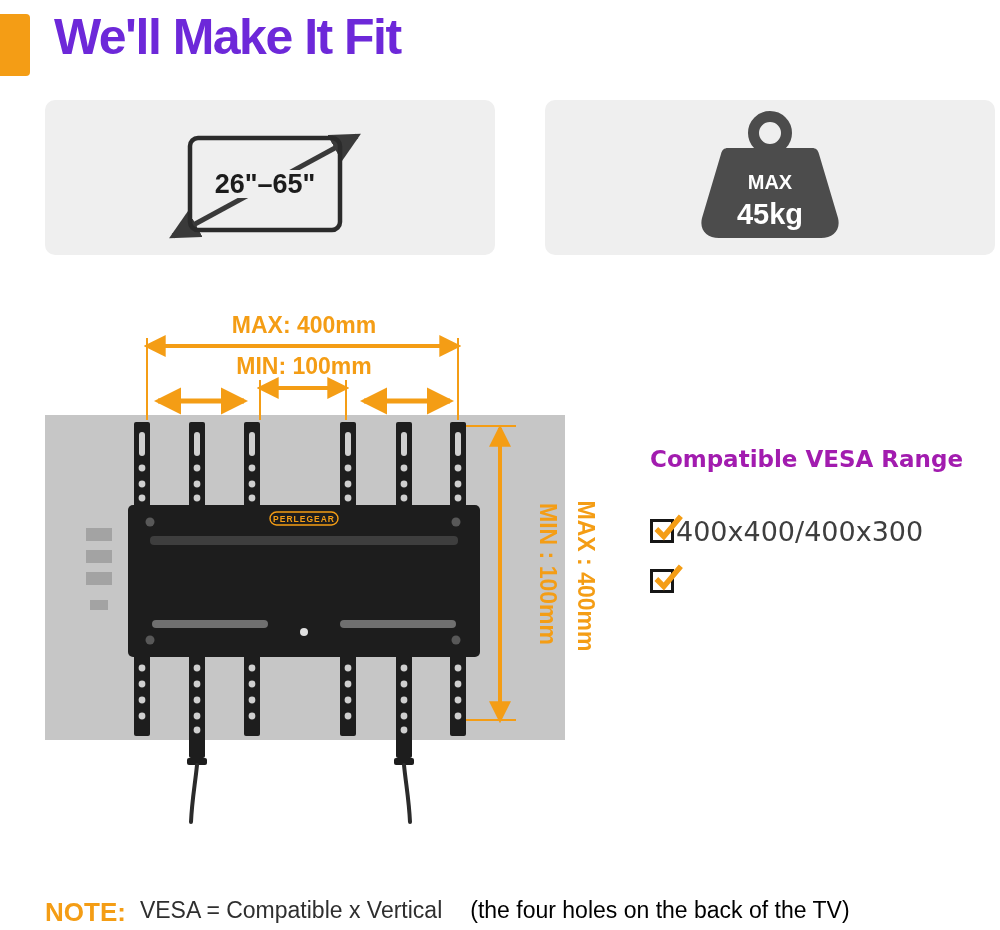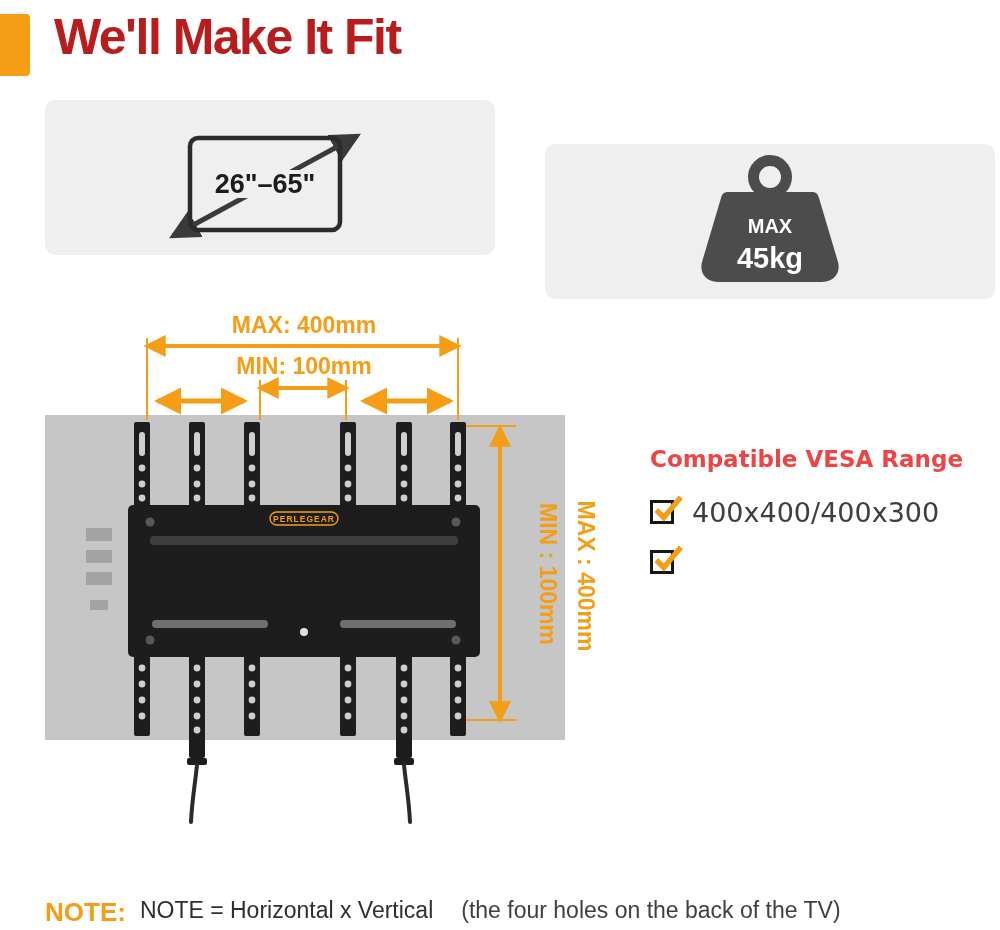--- a/index.html
+++ b/index.html
@@ -14,31 +14,31 @@
 
   
   .accent-tab {
     left:0; top:14px; width:30px; height:62px;
     background:#F49D15;
     border-radius:0 4px 4px 0;
   }
   .title {
     left:54px; top:8px;
     font-size:50px; font-weight:bold; letter-spacing:-1.5px;
-    color:#b91c1c;
+    color:#6d28d9;
     font-family:"Liberation Sans", sans-serif;
   }
 
   
   .panel {
     top:100px; width:450px; height:155px;
     background:#EFEFEF; border-radius:10px;
   }
   .panel-size { left:45px; }
-  .panel-weight { left:545px;margin-top:44px; }
+  .panel-weight { left:545px; }
   .panel svg { position:absolute; left:0; top:0; }
   .size-label-box {
     left:145px; top:38px; width:150px; height:92px;
     display:flex; align-items:center; justify-content:center;
   }
   .size-label-box span {
     font-size:27px; font-weight:bold; color:#1c1c1c;
     background:#EFEFEF; padding:0 3px; line-height:1.05;
   }
 
@@ -53,26 +53,26 @@
   }
   .weight-text {
     font-family:"Liberation Sans", sans-serif;
     font-weight:bold; fill:#ffffff;
   }
 
   
   .vesa { left:650px; top:446px; width:345px; }
   .vesa h2 {
     font-family:"DejaVu Sans", sans-serif;
-    font-size:23px; font-weight:bold; color:#ef4444;
-    margin-bottom:15px;
+    font-size:23px; font-weight:bold; color:#a21caf;
+    margin-bottom:34px;
   }
   .vesa ul { list-style:none; }
   .vesa li {
-    height:50px; display:flex; align-items:center; gap:18px;
+    height:50px; display:flex; align-items:center; gap:2px;
   }
   .vesa li .item-text {
     font-family:"DejaVu Sans", sans-serif;
     font-size:27px; color:#3e3e3e; white-space:nowrap;
   }
   .checkbox {
     width:24px; height:24px; flex:0 0 auto;
     border:3.5px solid #161616; background:#ffffff;
     position:relative;
   }
@@ -84,21 +84,21 @@
 
   
   .note {
     left:45px; top:897px; width:950px;
     display:flex; align-items:flex-start; white-space:nowrap;
   }
   .note-label {
     font-size:26px; font-weight:bold; color:#F49D15; margin-right:14px;
   }
   .note-def { font-size:23px; color:#2f2f2f; margin-right:28px; }
-  .note-hint { font-size:23px; color:#404040; }
+  .note-hint { font-size:23px; color:#000000; }
 </style>
 </head>
 <body>
 
 <div class="abs accent-tab"></div>
 <h1 class="abs title">We'll Make It Fit</h1>
 
 <div class="abs panel panel-size">
   <svg width="450" height="155" viewBox="0 0 450 155">
     <defs>
@@ -282,15 +282,15 @@
         <svg viewBox="0 0 30 30">
             <path d="M5 15 L12 22 L28 3"></path>
           </svg>
       </span>
     </li>
   </ul>
 </div>
 
 <div class="abs note">
   <span class="note-label">NOTE:</span>
-  <span class="note-def">NOTE = Horizontal x Vertical</span>
+  <span class="note-def">VESA = Compatible x Vertical</span>
   <span class="note-hint">(the four holes on the back of the TV)</span>
 </div>
 
 </body></html>

